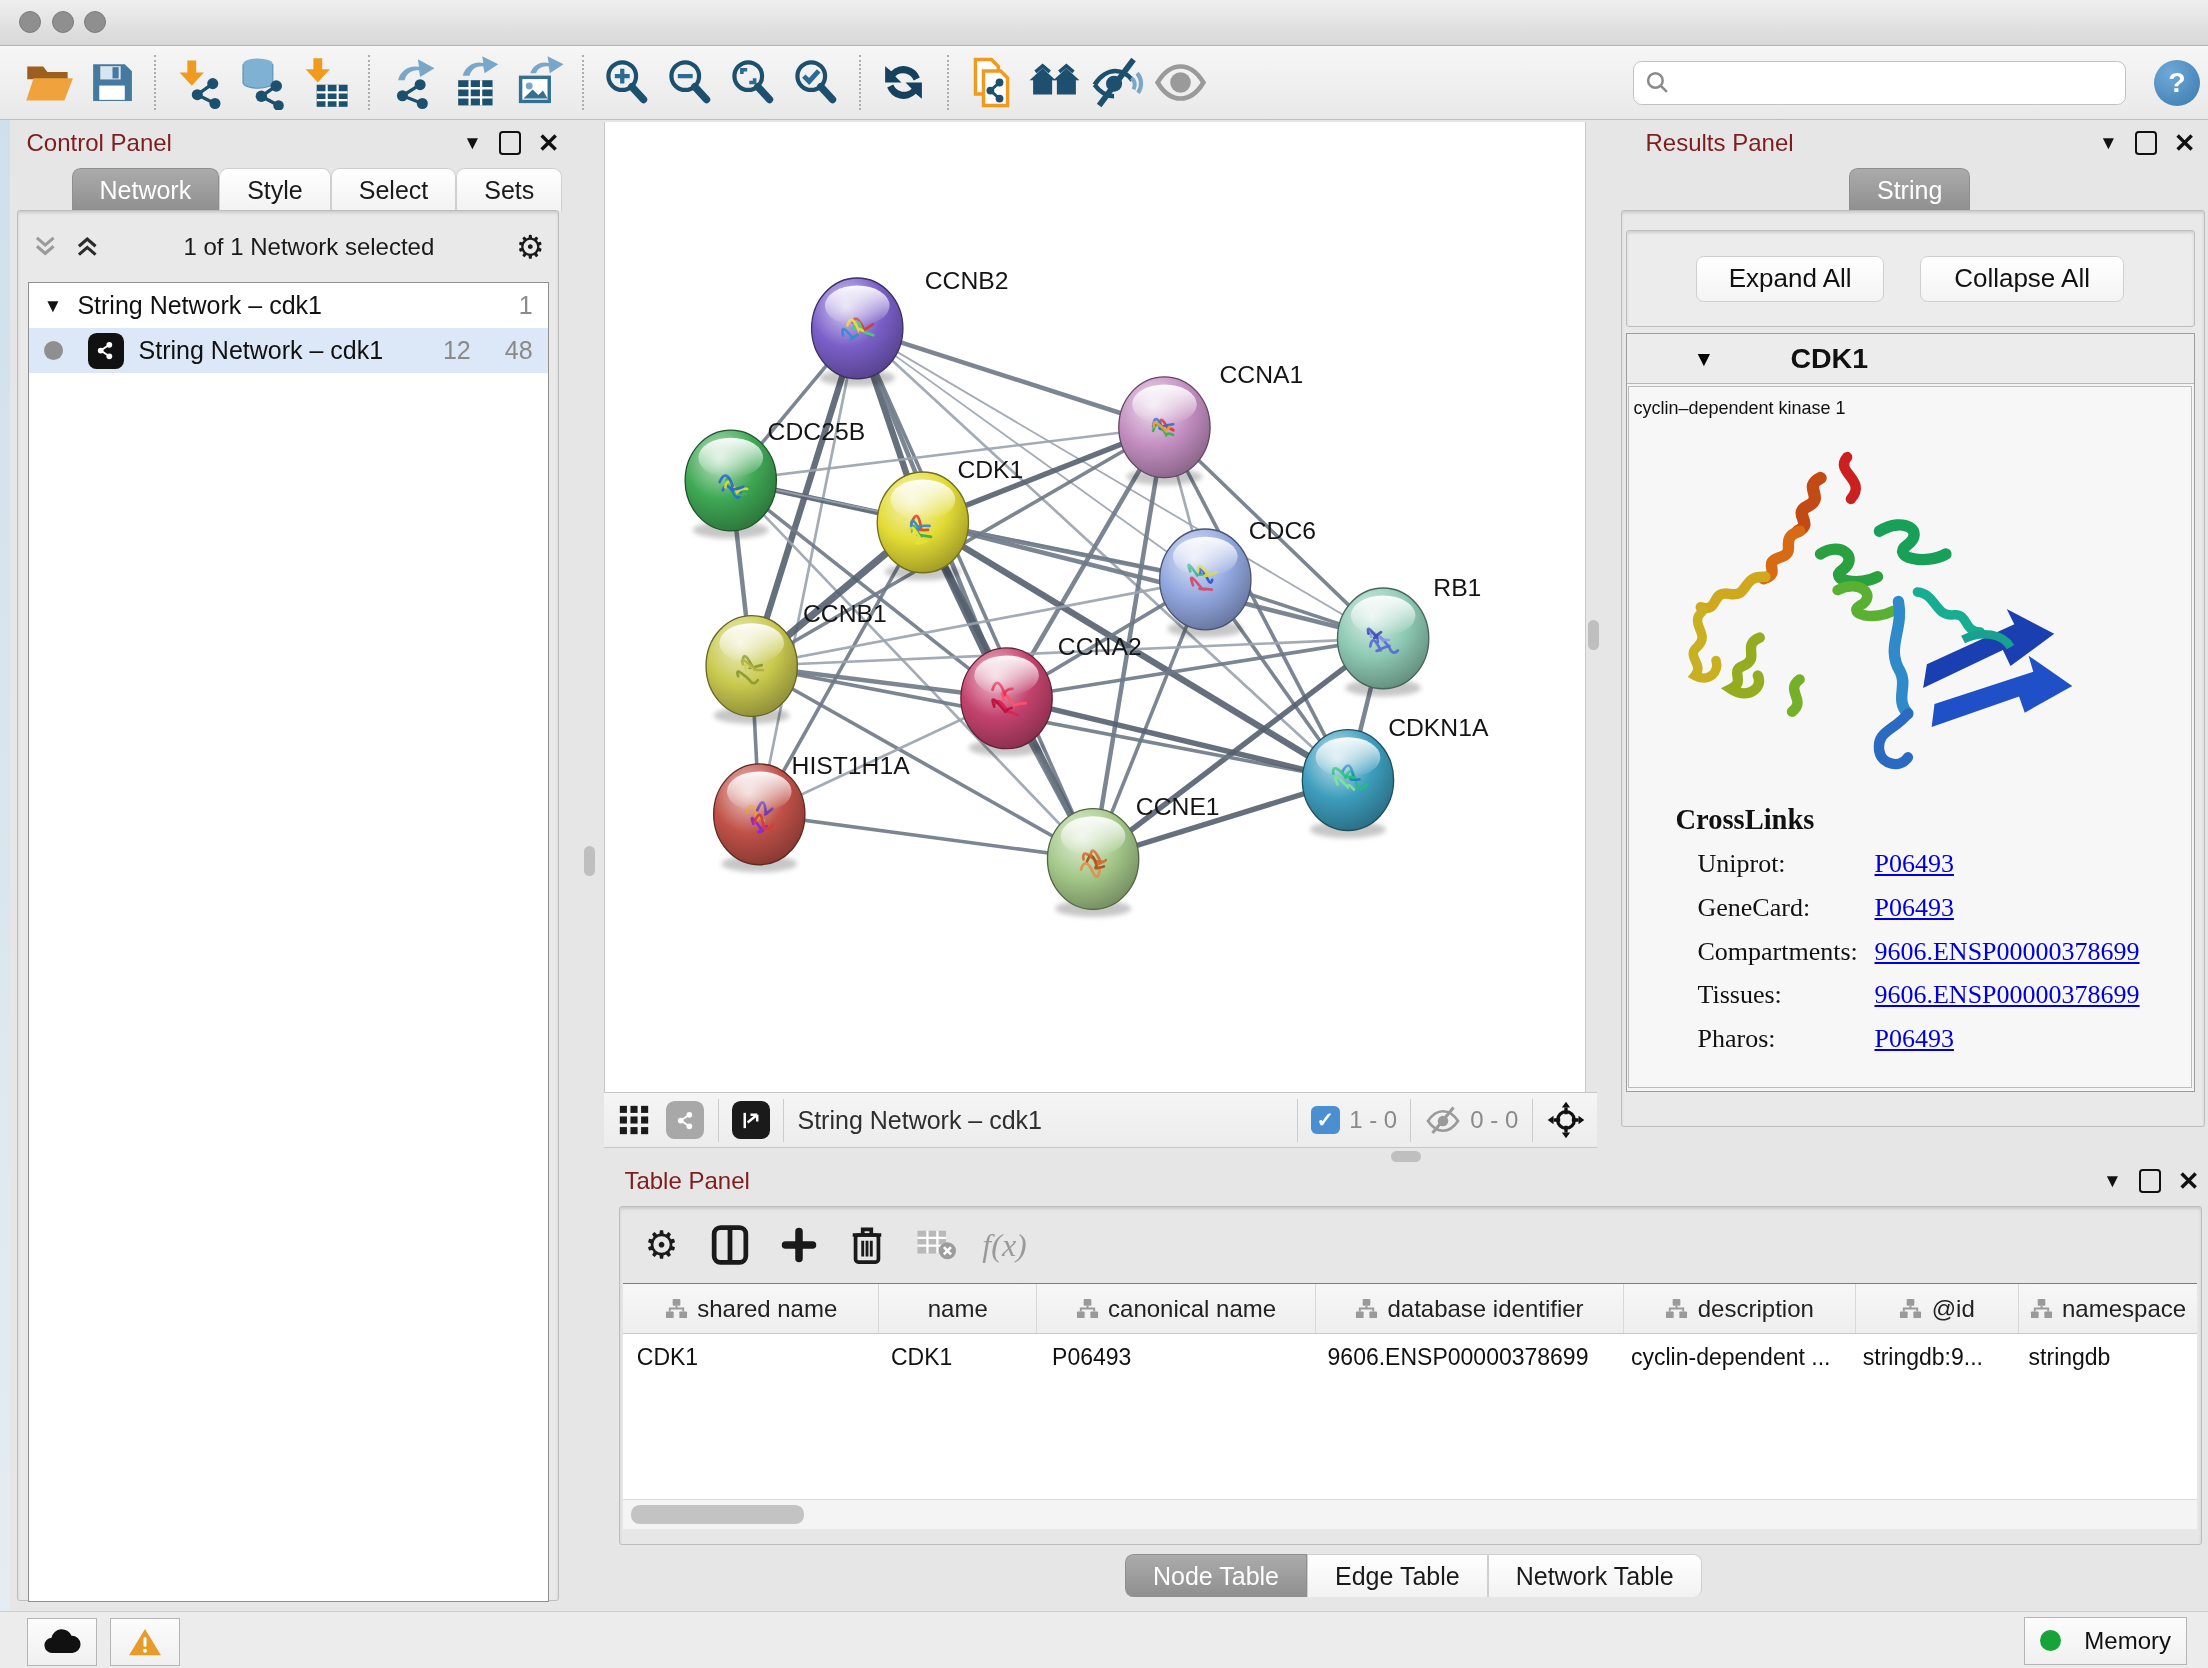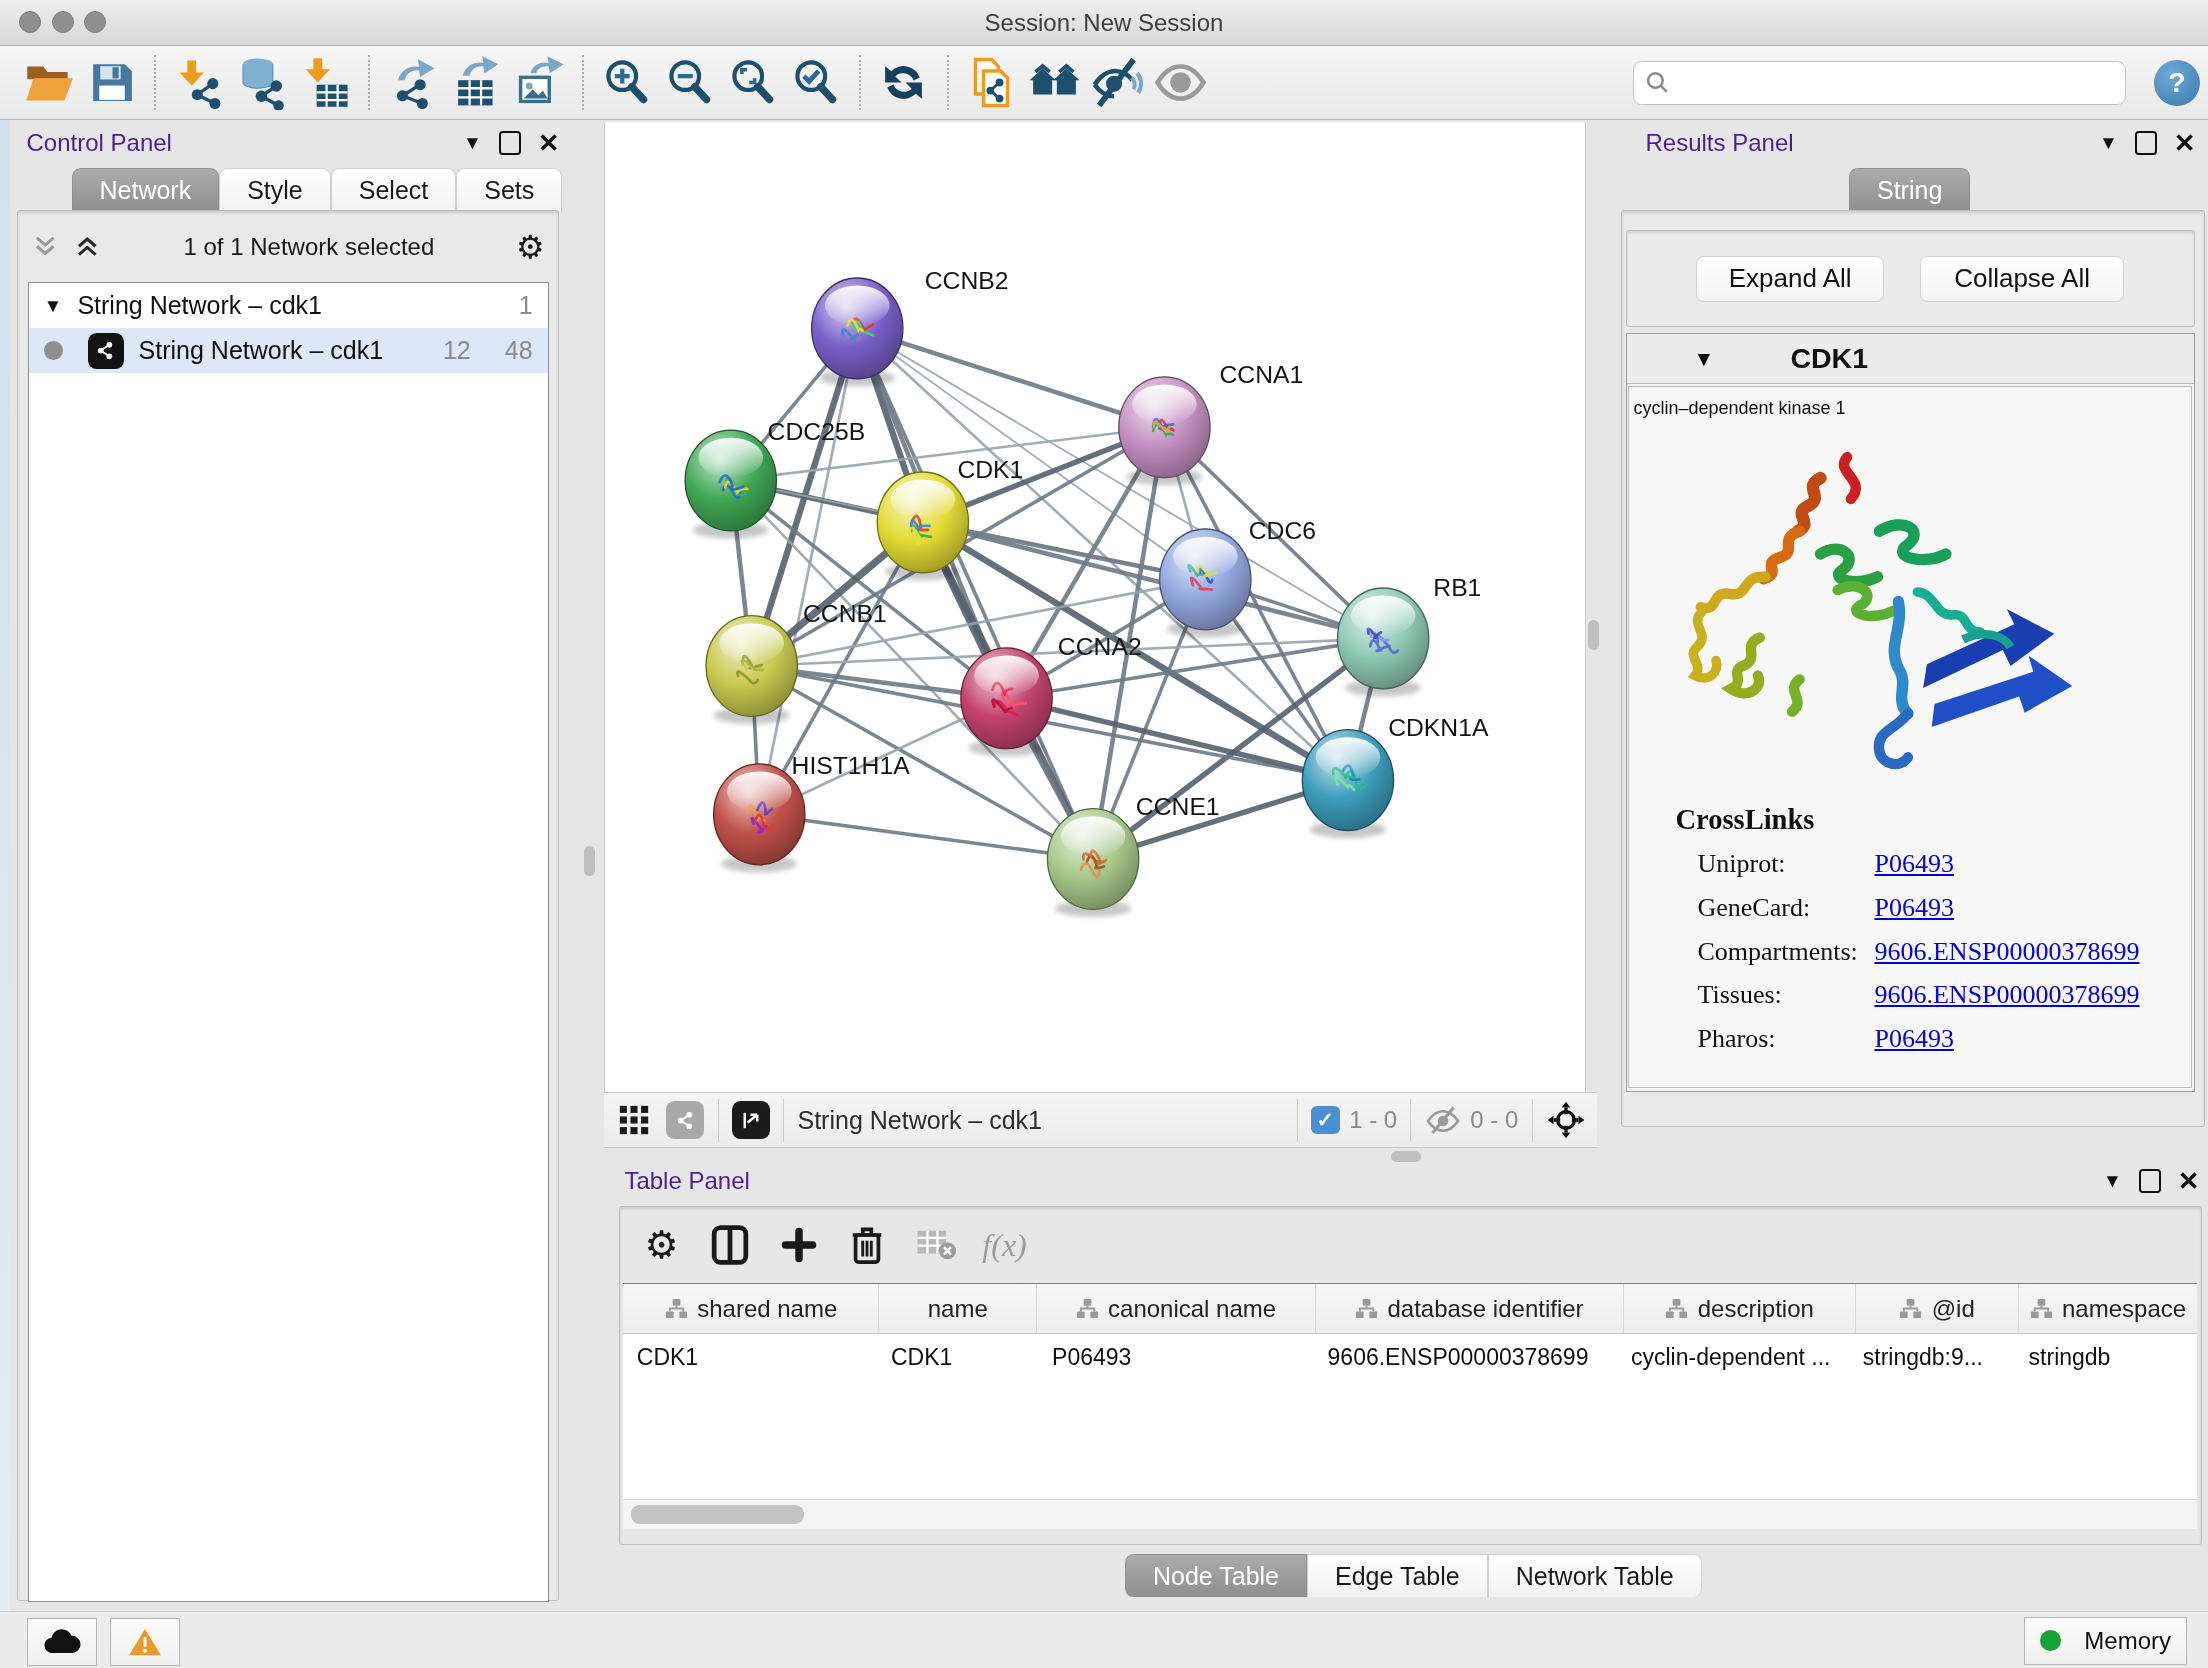--- a/index.html
+++ b/index.html
@@ -15,21 +15,21 @@
 
   
   .toolbar{left:0;top:46px;width:2208px;height:73px;background:linear-gradient(#f6f6f6,#e9e9e9);border-bottom:1px solid #bdbdbd;display:flex;align-items:center;}
   .tb-btn{width:63px;height:59px;display:flex;align-items:center;justify-content:center;flex:0 0 auto;}
   .tb-sep{width:0;height:55px;border-left:2.9px dotted #adadad;margin:0 11.4px;flex:0 0 auto;}
   .searchbox{margin-left:auto;width:468px;height:42px;background:#fff;border:1.9px solid #c2c2c2;border-radius:8.6px;display:flex;align-items:center;padding:0 11.4px;flex:0 0 auto;}
   .searchbox input{border:none;outline:none;font-size:23px;width:409px;background:transparent;}
   .help-btn{width:46px;height:46px;border-radius:50%;background:radial-gradient(circle at 35% 30%,#6fa9d8,#3a79ad);color:#fff;font-size:28.5px;font-weight:bold;display:flex;align-items:center;justify-content:center;margin:0 25px 0 28.5px;flex:0 0 auto;}
 
   
-  .panel-title{font-size:24px;color:#4c1d95;}
+  .panel-title{font-size:24px;color:#7f1d1d;}
   .win-ctl{font-size:23px;color:#111;display:flex;align-items:center;gap:17px;}
   .wc-min{font-size:19px;}
   .wc-float{width:18px;height:20px;border:2.9px solid #111;border-radius:3.8px;}
   .wc-close{font-weight:bold;font-size:26px;}
   .tab{height:42px;padding:0 27px;display:flex;align-items:center;justify-content:center;font-size:25px;background:linear-gradient(#ffffff,#f2f2f2);color:#1a1a1a;border:1px solid #cfcfcf;border-bottom:none;border-radius:8.6px 8.6px 0 0;}
   .tab.sel{background:linear-gradient(#ababab,#8f8f8f);color:#fff;border-color:#8f8f8f;}
   .sunken{background:#e9e9e9;border:1.9px solid #bdbdbd;box-shadow:inset 0 1.9px 2.9px rgba(0,0,0,.12);border-radius:2.9px;}
   .handle{background:#bfbfbf;border-radius:6.7px;}
 
   
@@ -81,21 +81,20 @@
 <body>
 
 <div id="app">
 
   <div class="abs desktop-sliver"></div>
 
   <div class="abs titlebar">
     <div class="abs tl-wrap">
       <span class="tl"></span><span class="tl"></span><span class="tl"></span>
     </div>
-    <div class="abs title-text">Session: New Session</div>
   </div>
 
   <div class="abs toolbar" style="padding-left:17px;">
     <div class="tb-btn">
       <svg width="51" height="51" viewBox="0 0 48 48">
           <path d="M4 9h15l4 5h19v7H4z" fill="#9c5f1d"></path>
           <path d="M3 41l7-21h37l-8 21z" fill="#f0a23c"></path>
         </svg>
     </div>
     <div class="tb-btn">

